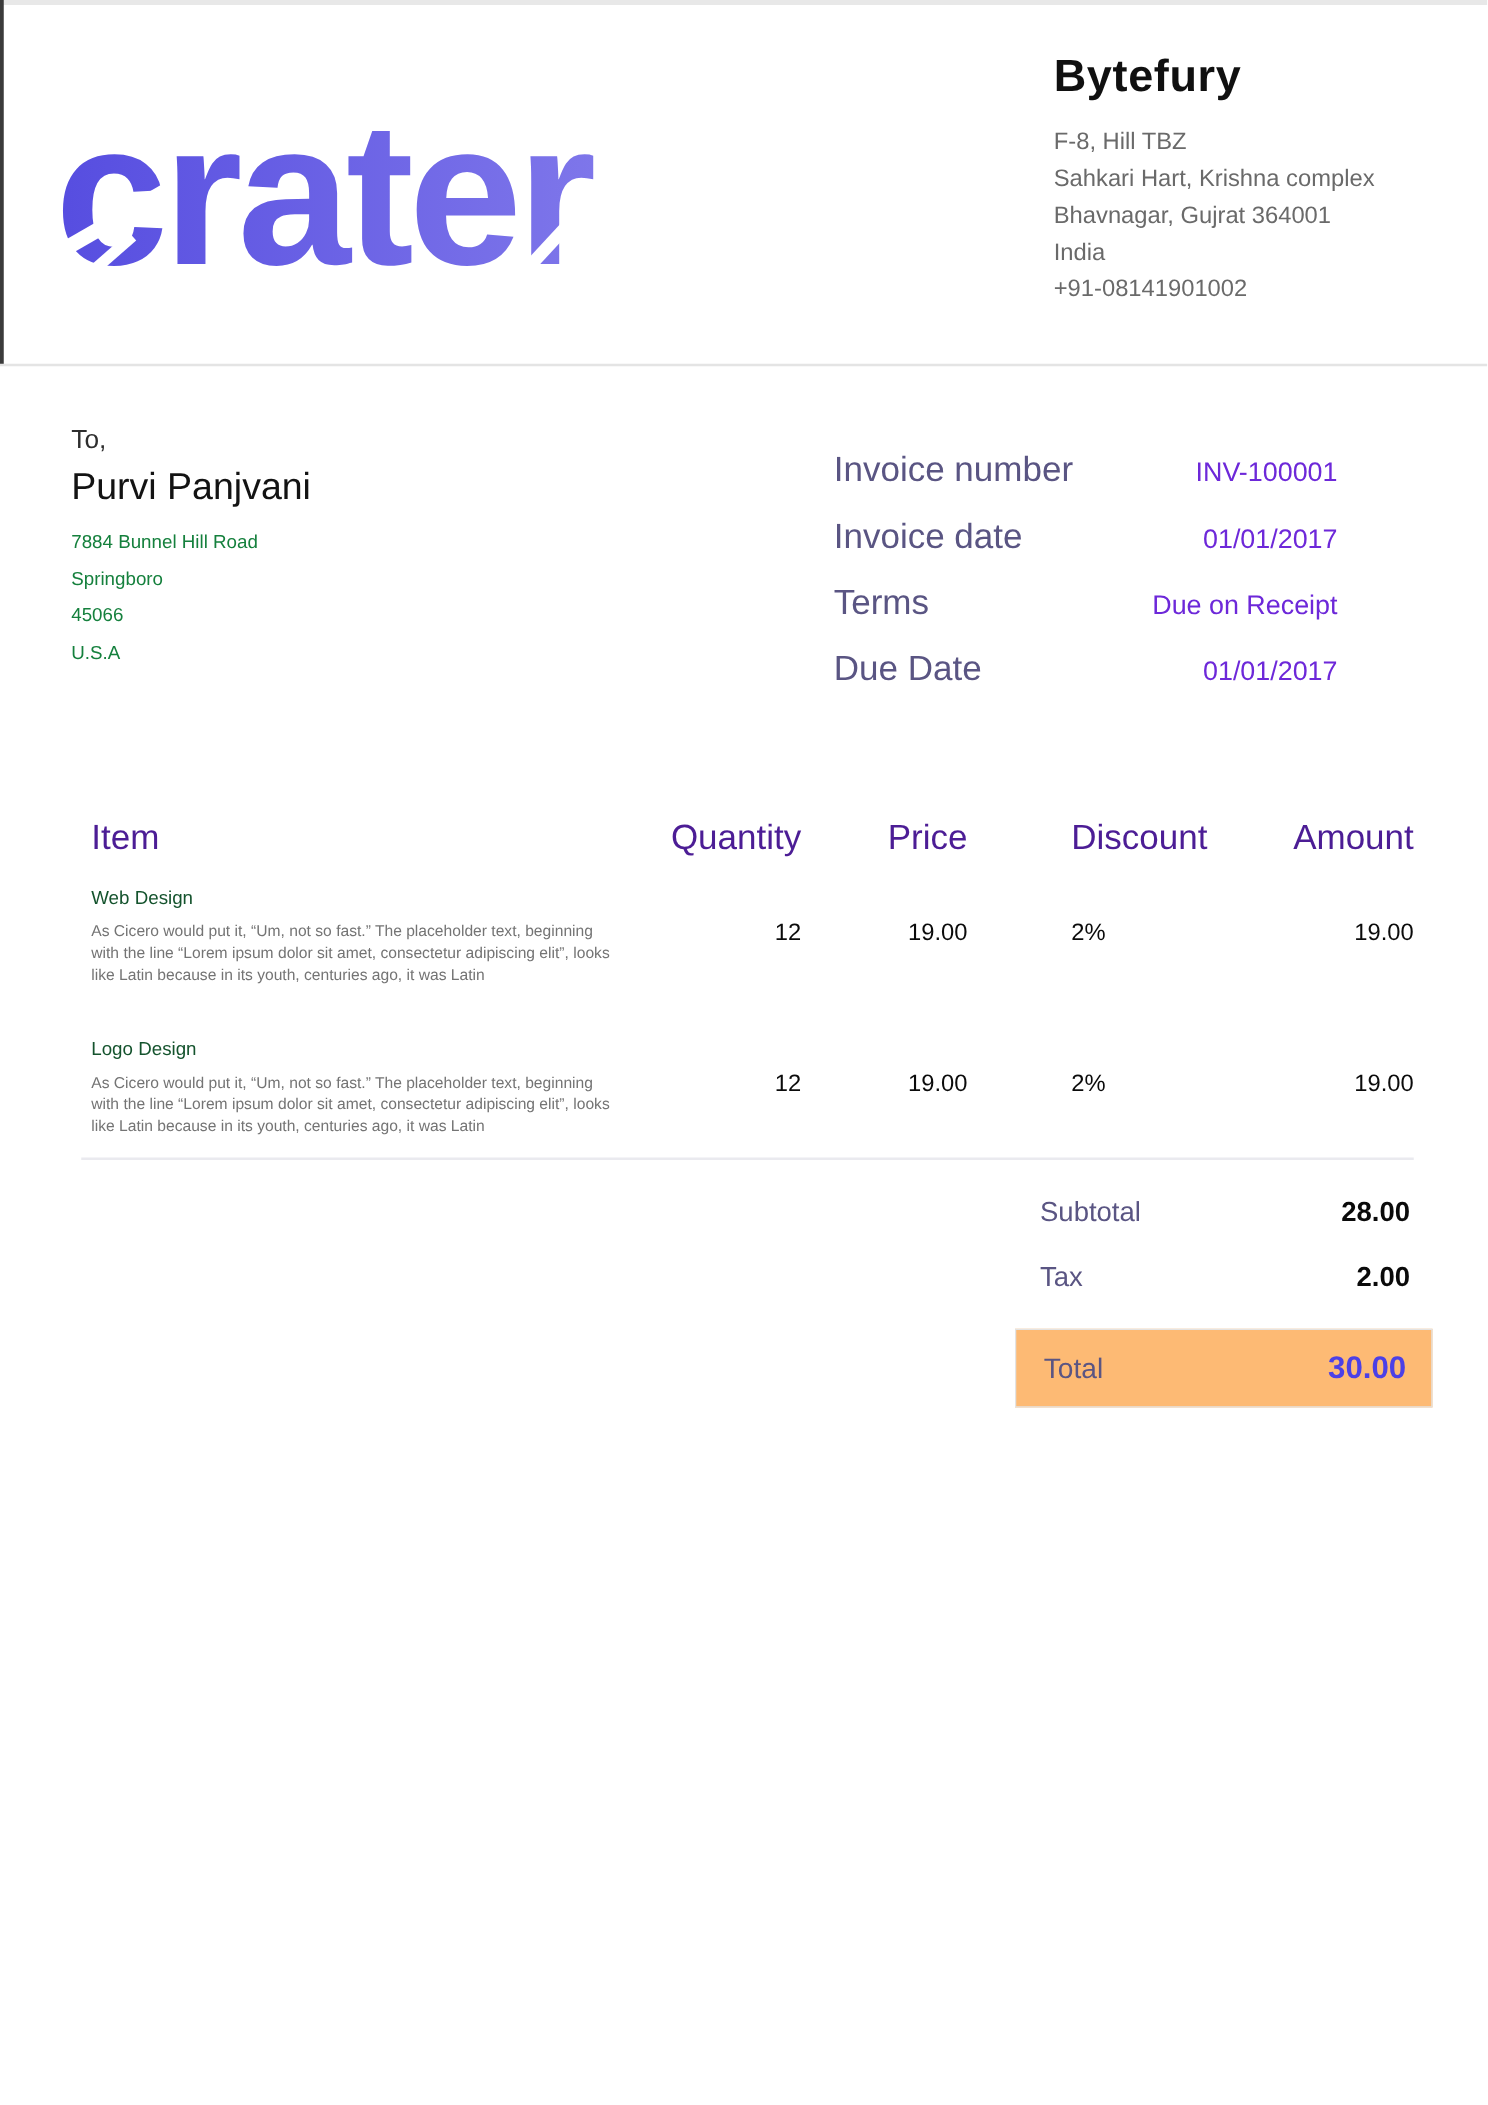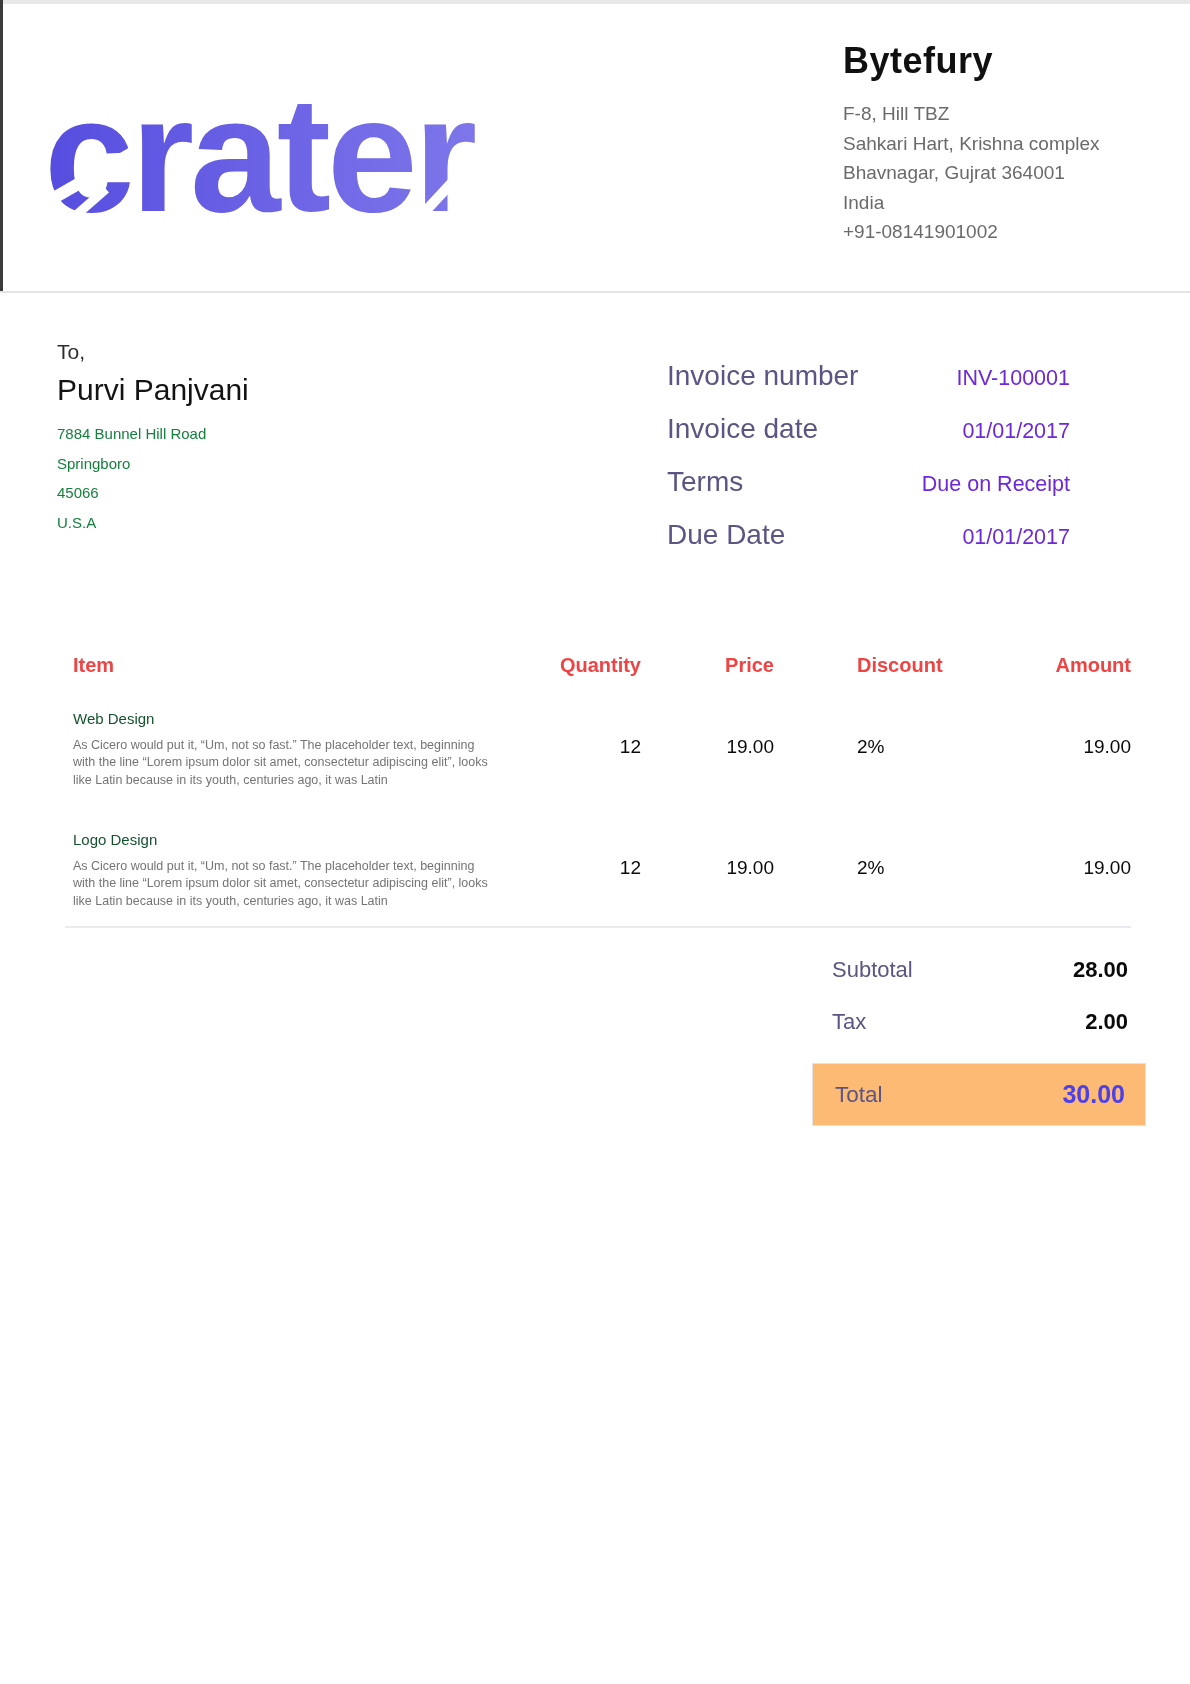--- a/index.html
+++ b/index.html
@@ -34,21 +34,21 @@
 
   
   .meta { position: absolute; left: 660px; top: 360px; width: 410px; }
   .meta-row { display: flex; justify-content: space-between; align-items: baseline; margin-bottom: 21px; }
   .meta-label { font-size: 28px; color: #5a5583; padding-left: 7px; }
   .meta-value { font-size: 21.5px; color: #6d28d9; }
 
   
   .tbl-grid { display: grid; grid-template-columns: 437px 131px 133px 83px 105px 169px; }
   .items-header { position: absolute; left: 73px; top: 654px; width: 1058px; }
-  .items-header .hcell { font-size: 20px; font-weight: bold; color: #ef4444; }
+  .items-header .hcell { font-size: 28px; font-weight: normal; color: #4c1d95; }
   .al { text-align: left; } .ar { text-align: right; }
 
   .item-row-1 { position: absolute; left: 73px; top: 705px; width: 1058px; }
   .item-row-2 { position: absolute; left: 73px; top: 826px; width: 1058px; }
   .item-name { font-size: 15px; line-height: 27px; color: #14532d; }
   .item-desc { margin-top: 5px; max-width: 430px; font-size: 12.5px; line-height: 17.4px; color: #747474; padding-right: 10px; }
   .num { font-size: 19px; color: #0b0b0b; padding-top: 31px; }
 
   .items-divider { position: absolute; top: 926px; left: 65px; width: 1066px; height: 2px; background: #eaeaef; }
 

